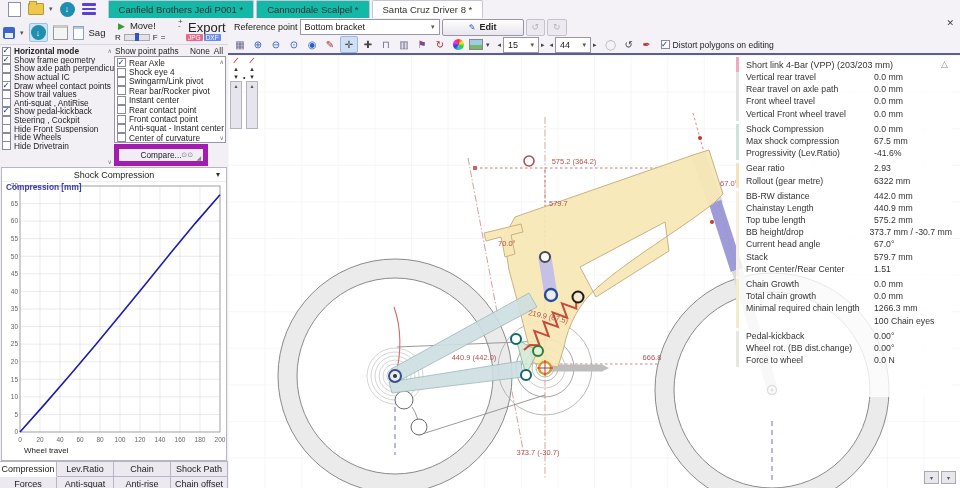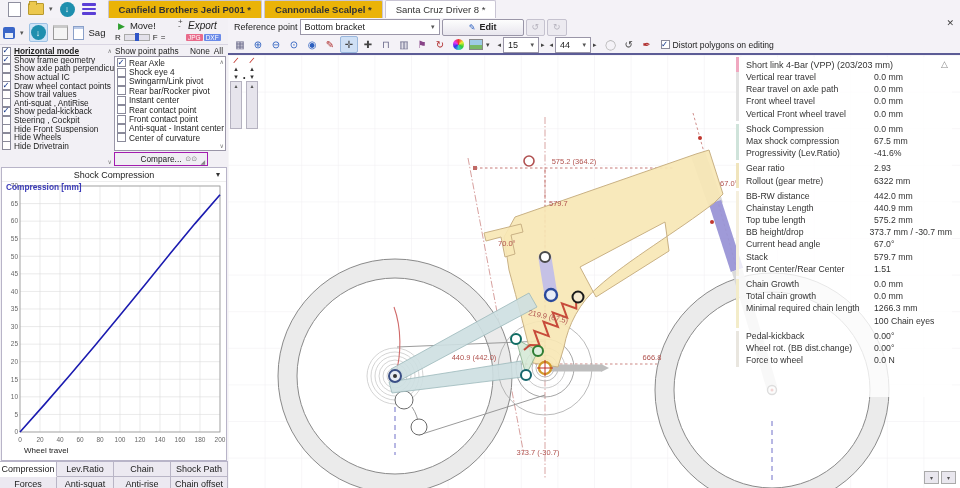--- a/index.html
+++ b/index.html
@@ -9,52 +9,52 @@
   #titlebar{left:0;top:0;width:960px;height:18px;background:#f4f2f7;border-bottom:1px solid #d5d1de;display:flex;align-items:center;}
   #tb-icons{display:flex;align-items:center;gap:7px;padding:0 8px;}
   .mini-doc{width:11px;height:13px;background:#fff;border:1px solid #8f8f9f;}
   .mini-folder{width:14px;height:10px;background:#ecc84e;border:1px solid #b99a2e;border-radius:1px;position:relative;}
   .mini-folder::before{content:"";position:absolute;top:-3px;left:0;width:6px;height:3px;background:#ecc84e;border:1px solid #b99a2e;border-bottom:none;}
   .mini-cloud{width:15px;height:15px;border-radius:50%;background:#1e8fae;color:#fff;display:flex;align-items:center;justify-content:center;font-size:9px;line-height:1;}
   .mini-menu{display:flex;flex-direction:column;gap:2px;}
   .mini-menu i{width:14px;height:2.5px;background:#5b3fd6;border-radius:1px;}
   .caret{font-size:7px;color:#555;}
   #tabs-top{display:flex;height:18px;margin-left:4px;}
-  .tab-top{display:flex;align-items:center;padding:0 10px;border:1px solid #c9c5d4;border-bottom:none;background:#eab308;font-size:9.5px;color:#333;margin-right:2px;border-radius:2px 2px 0 0;font-weight:bold;}
+  .tab-top{display:flex;align-items:center;padding:0 10px;border:1px solid #c9c5d4;border-bottom:none;background:#14b8a6;font-size:9.5px;color:#333;margin-right:2px;border-radius:2px 2px 0 0;}
   .tab-top.active{background:#fff;font-weight:normal;}
   
   #leftcol{left:0;top:18px;width:228px;height:470px;background:#f2f0f5;border-right:4px solid #d3cfdc;}
   #lc-top{position:relative;height:26px;border-bottom:1px solid #d9d5e2;}
   .ic-floppy{width:12px;height:12px;background:#3a66c8;border-radius:2px;position:relative;}
   .ic-floppy::after{content:"";position:absolute;left:2px;bottom:1px;width:8px;height:5px;background:#e8eef8;}
   .ic-cloud2{width:15px;height:15px;border-radius:50%;background:#1e8fae;color:#fff;display:flex;align-items:center;justify-content:center;font-size:9px;}
   .hl{background:#cfe4f7;border:1px solid #9dc1e4;border-radius:2px;padding:1px;}
   .ic-win{width:13px;height:11px;background:#f4f4f4;border:1px solid #999;border-top:3px solid #c9c9c9;}
   .ic-doc2{width:9px;height:12px;background:#fff;border:1px solid #8aa0c8;box-shadow:inset 0 2px 0 #b9c9e8;}
   .grp{display:flex;align-items:center;gap:5px;}
   .play{color:#2e9e2e;font-size:9px;}
   .spin{display:flex;flex-direction:column;line-height:4px;font-size:8px;color:#444;}
   .slider-track{width:24px;height:5px;background:#e3e1ea;border:1px solid #aaa;position:relative;display:inline-block;}
   .slider-thumb{position:absolute;left:10px;top:-2px;width:4px;height:8px;background:#2f55c8;}
   .badge{font-size:6.5px;color:#fff;padding:0px 2px;border-radius:1px;}
   #lc-lists{position:relative;height:122px;display:flex;}
   #opts{width:112px;padding:2px 0 0 2px;position:relative;}
   .opt{display:flex;align-items:center;height:8.6px;gap:3px;white-space:nowrap;overflow:hidden;}
   .opt .lbl{font-size:8.3px;color:#222;}
-  .opt .lbl.b{font-weight:bold;text-decoration:underline;}
+  .opt .lbl.b{font-weight:bold;}
   .cb{width:7px;height:7px;border:1px solid #8a8a9a;background:#fff;display:inline-block;position:relative;flex:none;}
   .cb.on::after{content:"✓";position:absolute;top:-2.5px;left:-0.5px;font-size:8.5px;color:#1a3c8f;}
   .scroll-ch{position:absolute;font-size:6px;color:#777;}
   #ppaths{width:112px;display:flex;flex-direction:column;padding-top:0px;}
   #pp-head{display:flex;align-items:center;height:11px;font-size:8.3px;gap:4px;padding-left:1px;}
   #pp-head .hd{font-weight:normal;color:#222;}
   #pp-box{flex:1;background:#fff;border:1px solid #9a96a8;margin-right:0;position:relative;padding:1px 0 0 2px;overflow:hidden;}
   .pp-row{display:flex;align-items:center;height:9.4px;gap:3px;white-space:nowrap;}
   .pp-row .lbl{font-size:8.3px;}
-  #pp-compare{height:12px;display:flex;align-items:center;justify-content:center;gap:4px;border:1px solid #a21caf;margin:1px 18px 1px 0;background:#f0eef4;font-size:8.3px;position:relative;}
+  #pp-compare{height:12px;display:flex;align-items:center;justify-content:center;gap:4px;border:5px solid #a21caf;margin:1px 18px 1px 0;background:#f0eef4;font-size:8.3px;position:relative;}
   .cmp-ic{color:#888;font-size:7px;position:absolute;right:10px;}
   .cmp-corner{color:#888;font-size:6px;position:absolute;right:2px;bottom:0px;}
   
   #chartpanel{position:relative;height:292px;background:#fff;border:1px solid #b8b4c8;margin:0 1px;}
   #chart-title{height:13px;display:flex;align-items:center;justify-content:center;font-size:9px;color:#222;position:relative;border-bottom:1px solid #eee;}
   #chart-dd{position:absolute;right:6px;top:2px;font-size:8px;color:#333;}
   #ylabel{position:absolute;left:4px;top:14px;color:#3a3ab8;font-size:8.3px;font-weight:bold;z-index:3;}
   
   #btabs{height:30px;background:#e9e6ef;border-top:1px solid #b8b4c8;display:grid;grid-template-columns:repeat(4,1fr);grid-template-rows:15px 15px;}
   .btab{display:flex;align-items:center;justify-content:center;font-size:9px;border-right:1px solid #b9b5c6;border-bottom:1px solid #b9b5c6;background:#ecE9f1;color:#222;}
@@ -142,21 +142,21 @@
         <span style="font-size:9.5px;">Sag</span>
       </div>
       <div class="abs grp" style="left:118px;top:2px;">
         <span class="play">▶</span>
         <span style="font-size:9.5px;">Move!</span>
       </div>
       <div class="abs spin" style="left:178px;top:2px;">
         <span>+</span>
         <span>-</span>
       </div>
-      <div class="abs" style="left:188px;top:2px;font-size:10px;font-style:italic;">Export</div>
+      <div class="abs" style="left:188px;top:2px;font-size:13px;">Export</div>
       <div class="abs grp" style="left:115px;top:15px;gap:3px;">
         <span style="font-size:8px;">R</span>
         <span class="slider-track">
             <span class="slider-thumb"></span>
           </span>
         <span style="font-size:8px;">F</span>
         <span style="font-size:8px;">=</span>
       </div>
       <div class="abs grp" style="left:186px;top:16px;gap:1px;">
         <span class="badge" style="background:#e86a8a;">JPG</span>

